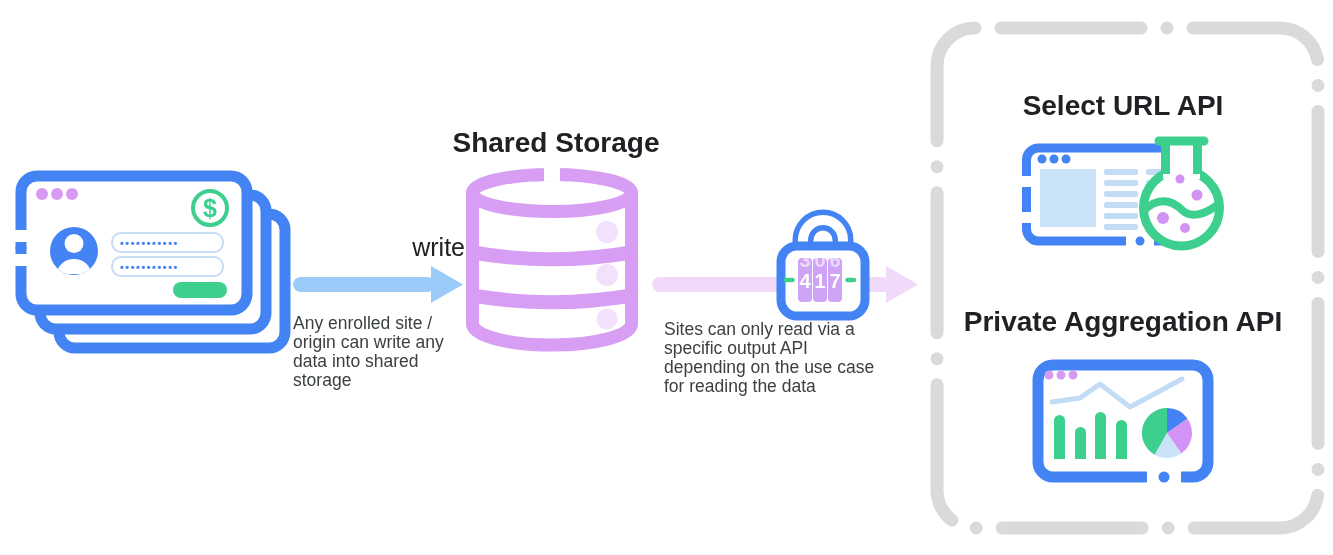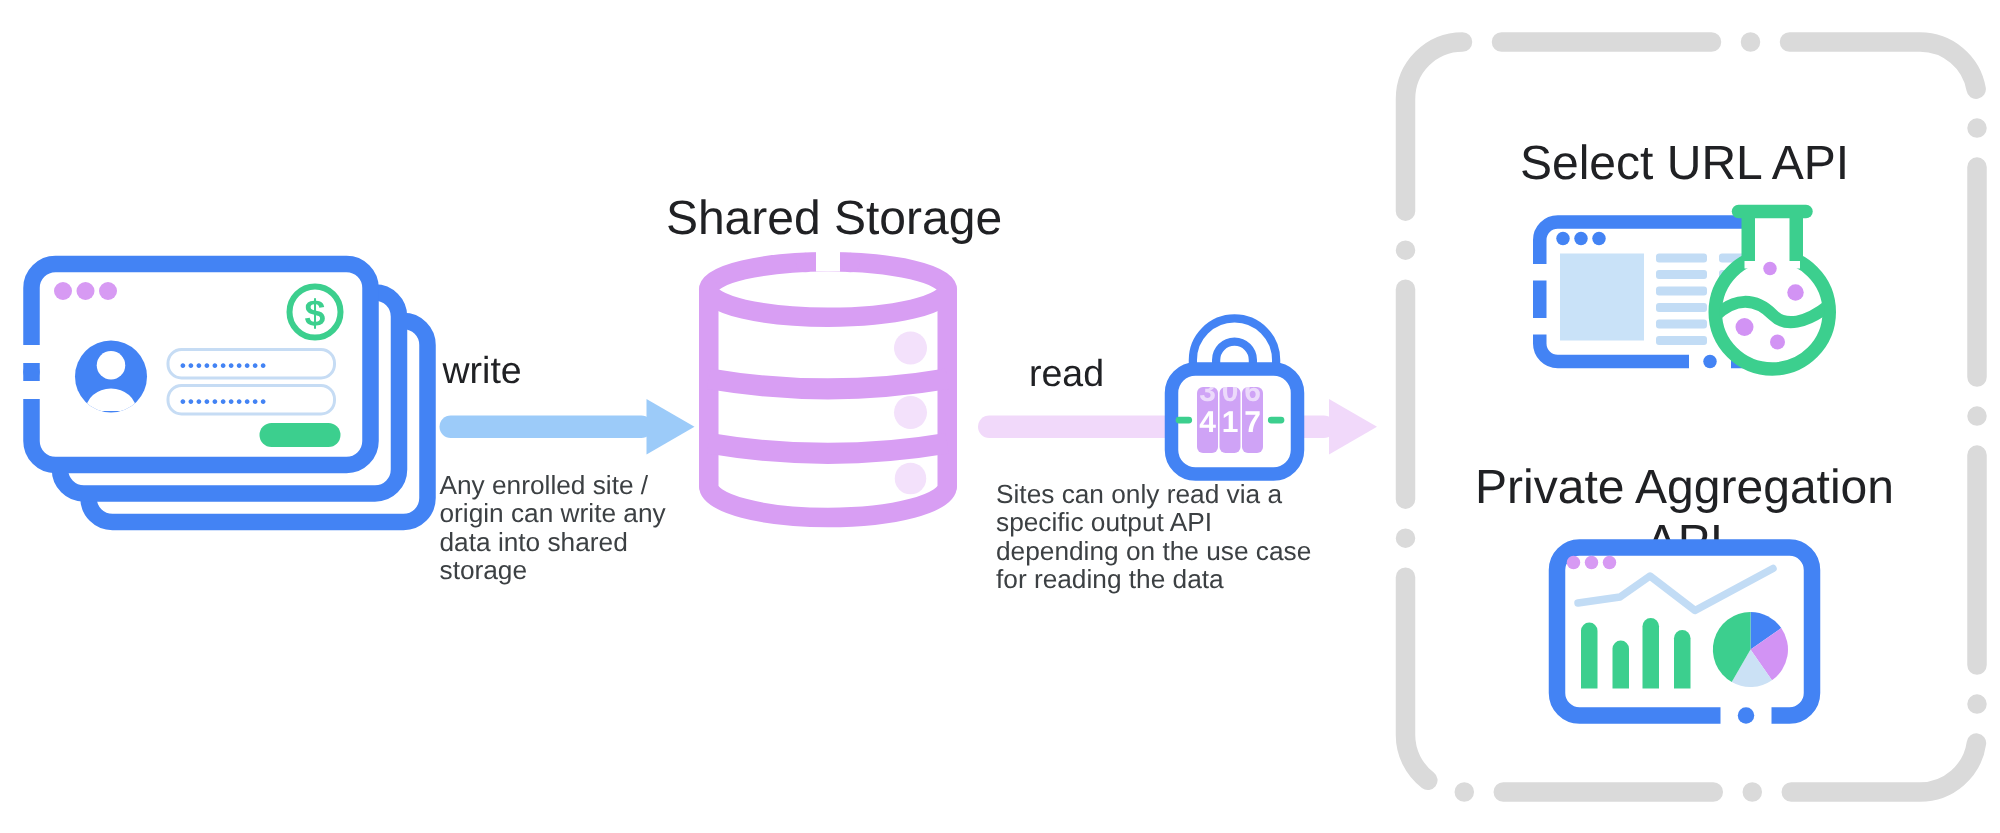--- a/index.html
+++ b/index.html
@@ -1,20 +1,20 @@
 <!DOCTYPE html>
 <html style="--blue: #4383F4; --green: #3CCF8E; --lavender: #D89EF3; --lavender_light: #F3E1FB; --purple_dot: #D79AF3; --dial_purple: #CFA3F6; --write_arrow: #9CCBF9; --read_arrow: #F1D9FA; --light_blue_fill: #C9E2F8; --light_blue_line: #C2DCF5; --input_border: #C6DCF4; --flask_dot: #D293F4; --pie_lightblue: #CBE1F5; --gray_dash: #DADADA; --title_text: #202124; --caption_text: #3C4043;"><head>
 <meta charset="utf-8">
 <style>
   html,body{margin:0;padding:0;background:#fff;}
   .canvas{position:relative;width:1333px;height:555px;background:#fff;overflow:hidden;
           font-family:"Liberation Sans",sans-serif;}
   svg.abs{position:absolute;overflow:visible;}
-  .title{position:absolute;font-weight:400;font-size:32px;color:var(--title_text);text-align:center;}
-  .label{position:absolute;font-size:25px;color:var(--title_text);text-align:left;}
+  .title{position:absolute;font-weight:700;font-size:28px;color:var(--title_text);text-align:center;}
+  .label{position:absolute;font-size:25px;color:var(--title_text);text-align:right;}
   .caption{position:absolute;font-size:17.5px;line-height:19px;color:var(--caption_text);white-space:pre-line;}
   
   .winrect{fill:#fff;stroke:var(--blue);stroke-width:11px;}
   .s-blue{stroke:var(--blue);}  .f-blue{fill:var(--blue);}
   .s-green{stroke:var(--green);}.f-green{fill:var(--green);}
   .s-lav{stroke:var(--lavender);fill:none;}.f-lav{fill:var(--lavender);}
   .f-lavlight{fill:var(--lavender_light);}
   .f-purple{fill:var(--purple_dot);}
   .f-dial{fill:var(--dial_purple);}
   .f-warrow{fill:var(--write_arrow);}

